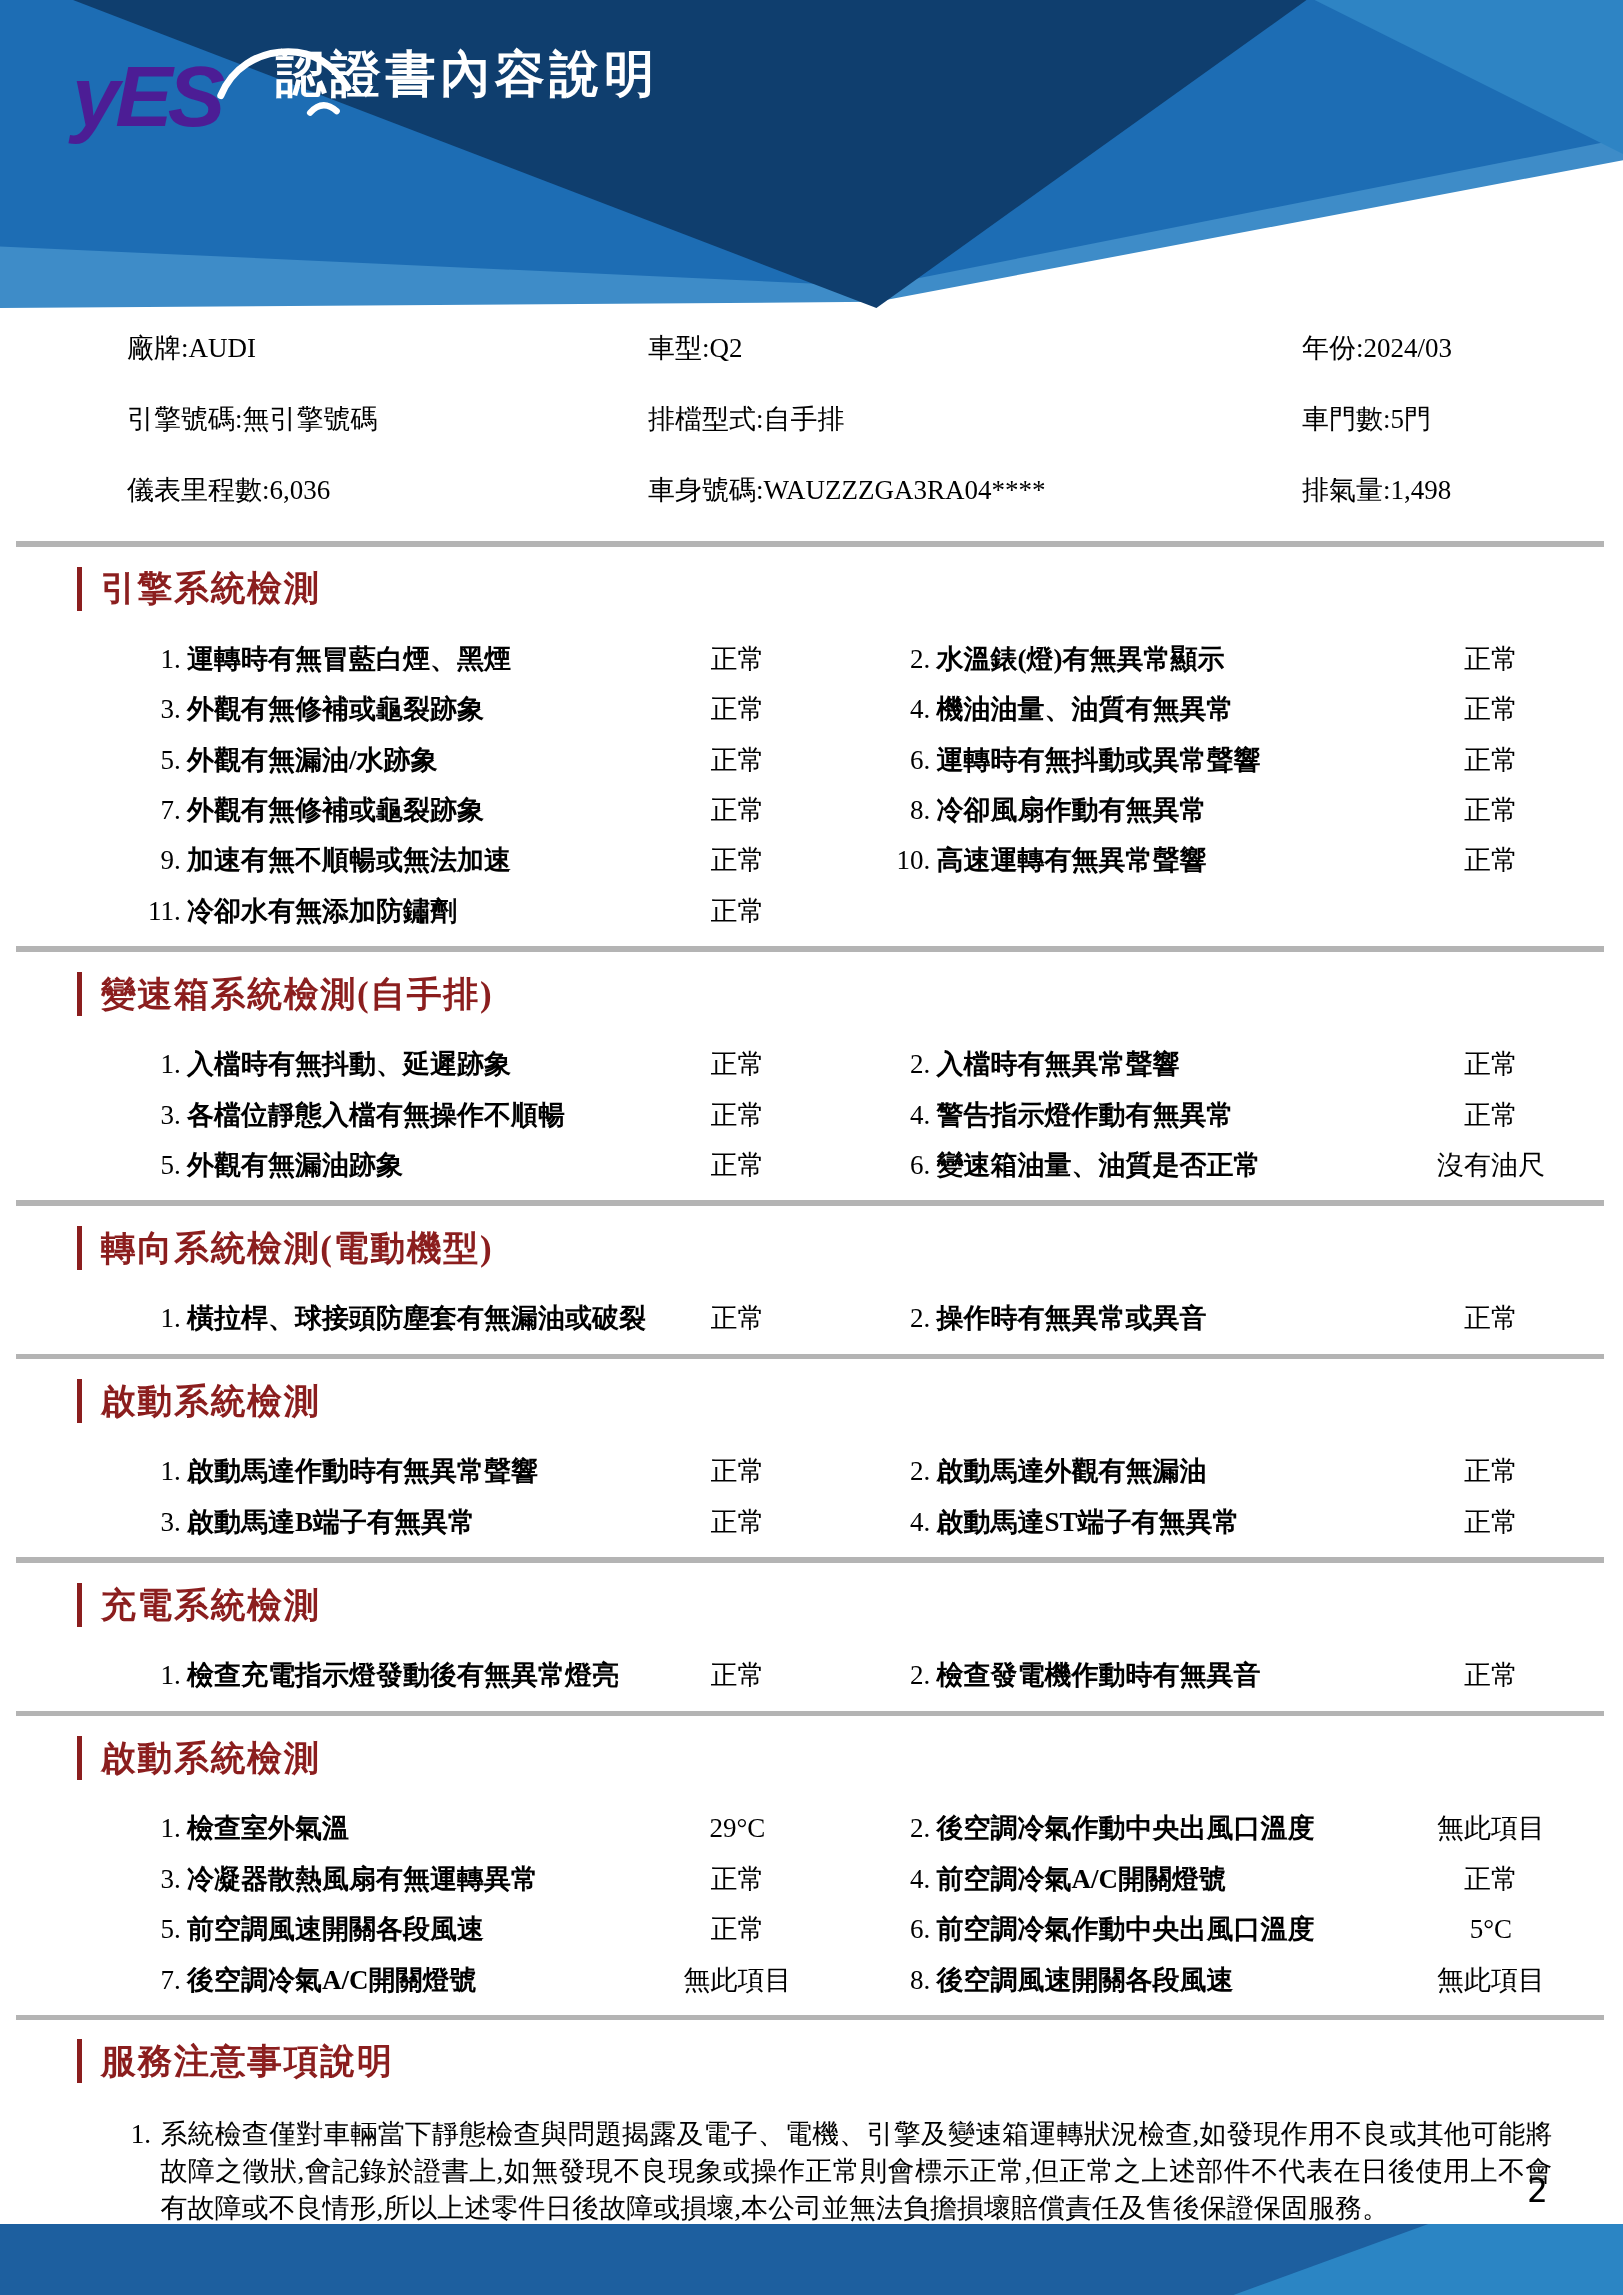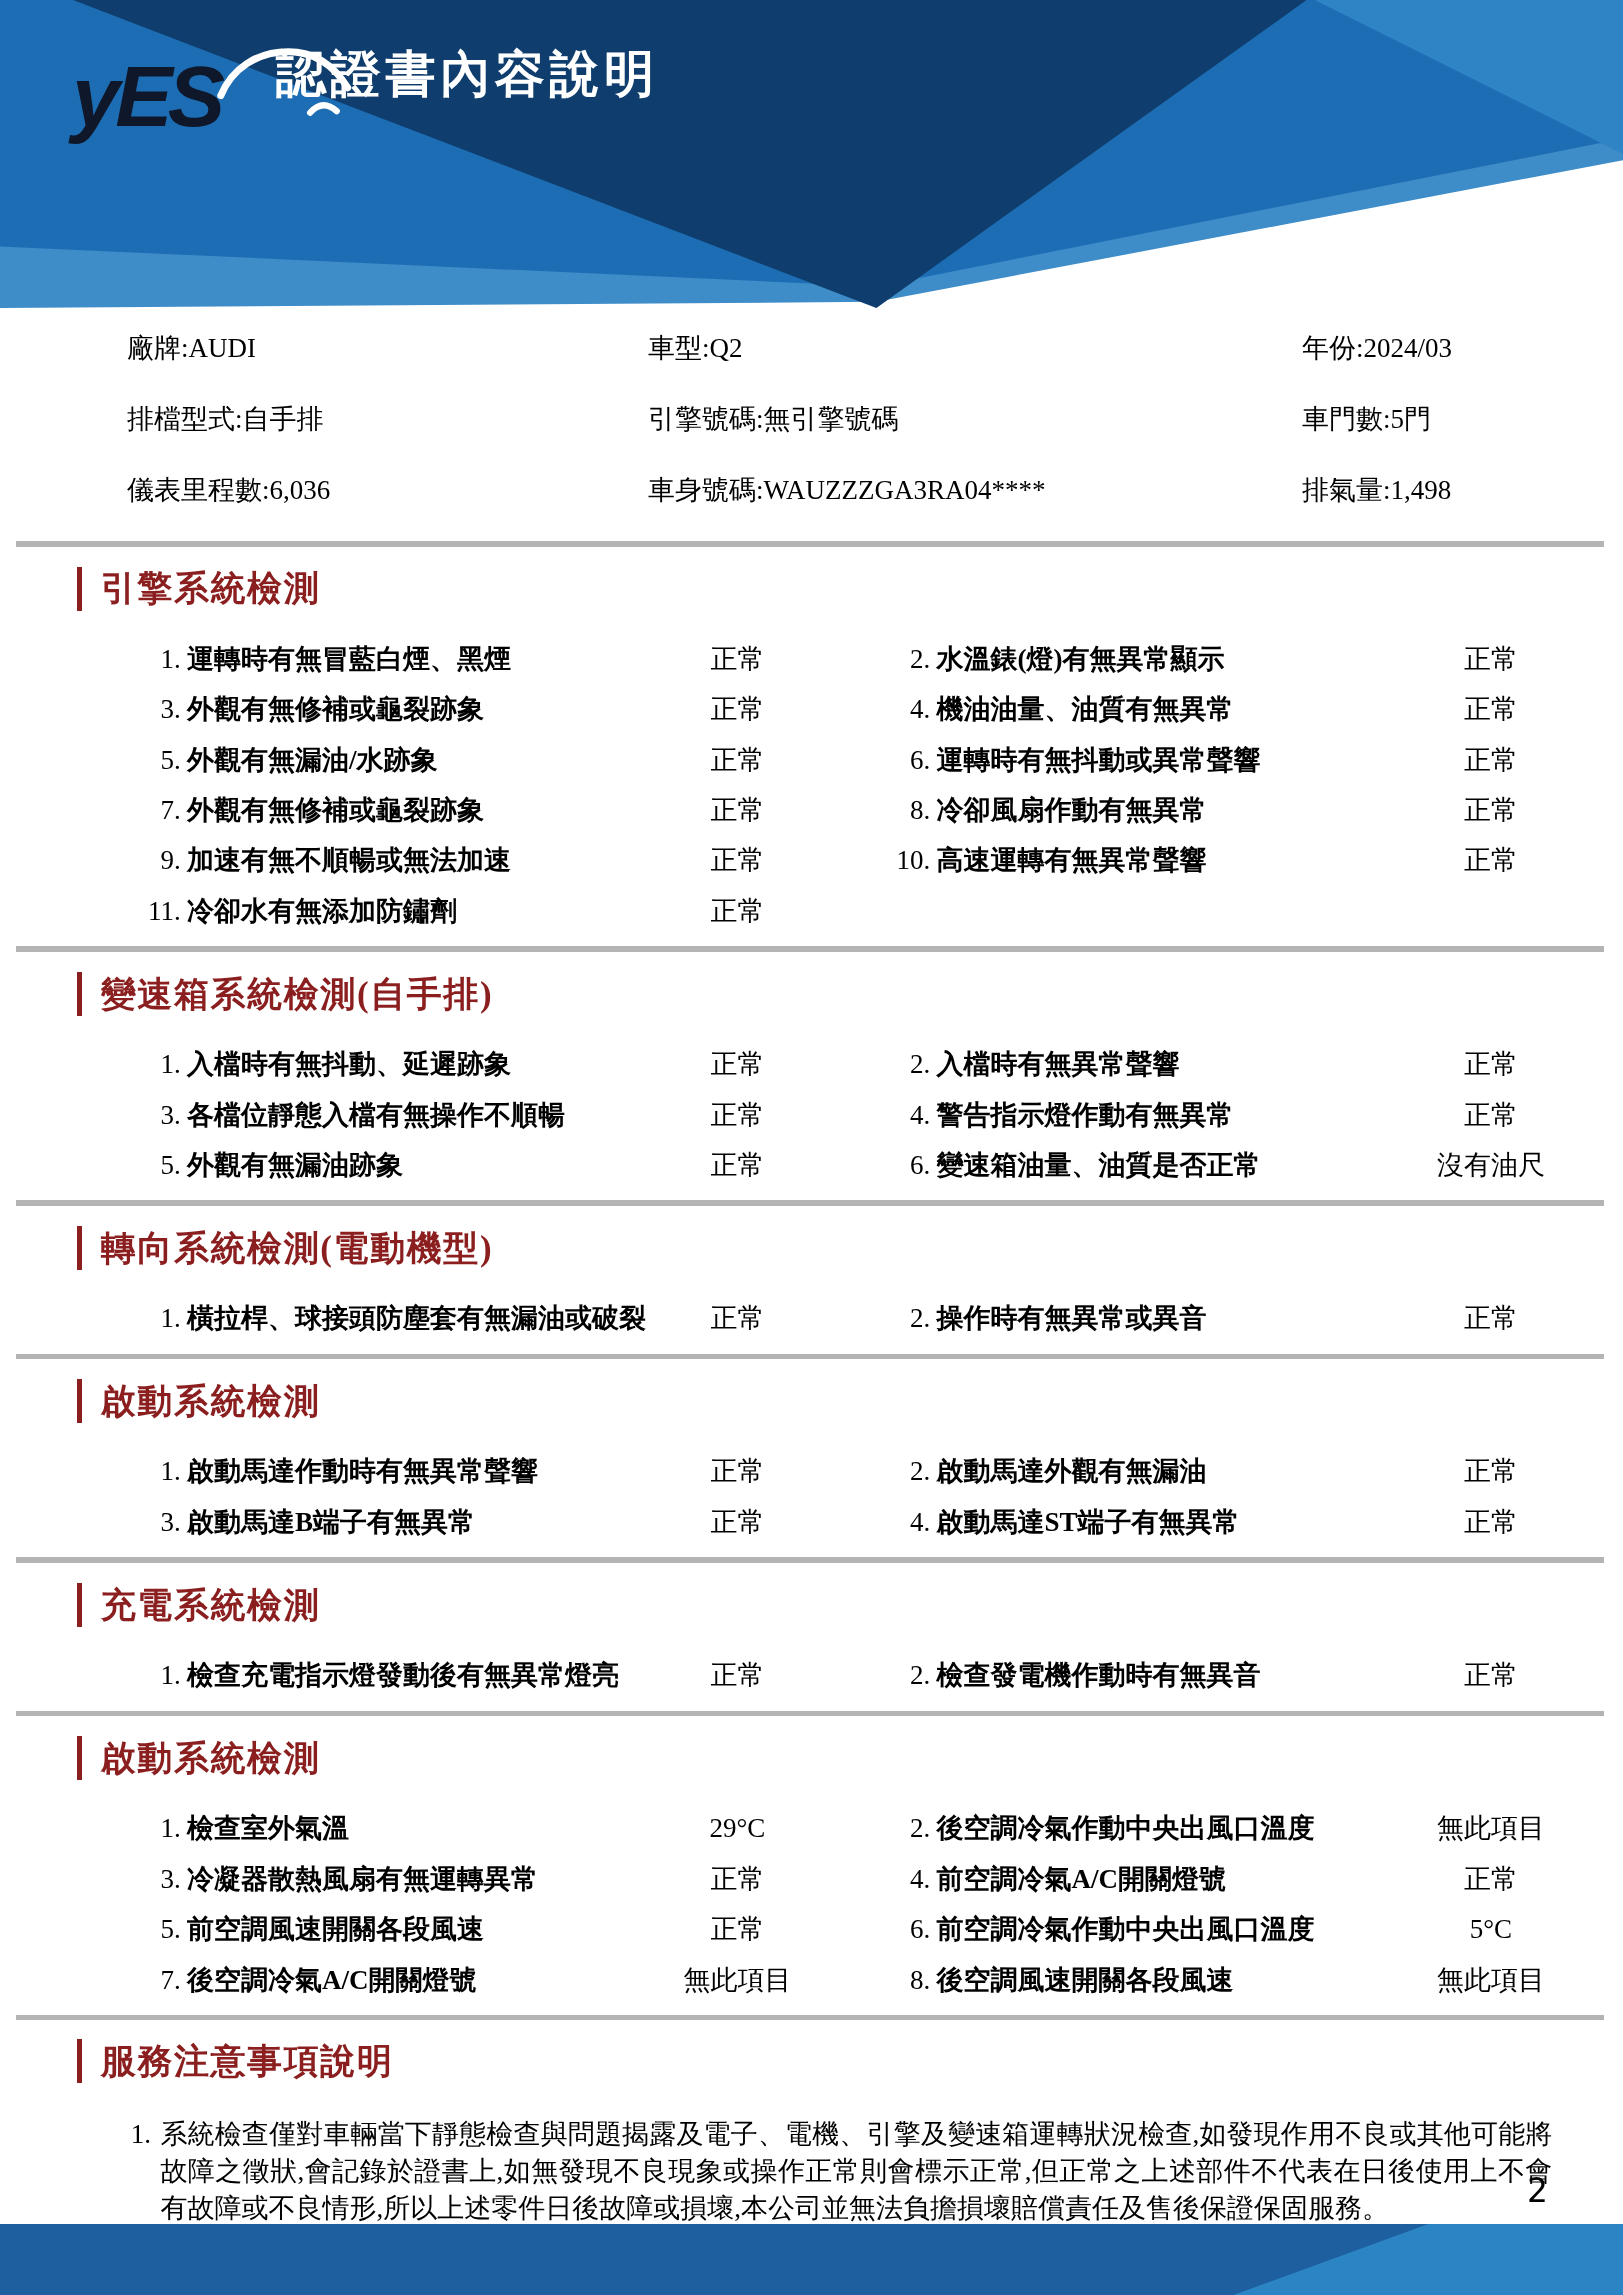--- a/index.html
+++ b/index.html
@@ -11,21 +11,21 @@
   .header{position:absolute;top:0;left:0;width:100%;height:308px;overflow:hidden;background:#fff;}
   .hl{position:absolute;inset:0;}
   .hl-light{background:#3e8cc8;clip-path:polygon(0 0,100% 0,100% 52%,54% 98%,0 100%);}
   .hl-mid{background:#1d6db4;clip-path:polygon(0 0,100% 0,100% 45%,54% 93%,0 80%);}
   .hl-navy{background:#0f3e6e;clip-path:polygon(4.5% 0,54% 100%,80.5% 0);}
   .hl-tr{background:#2e84c4;clip-path:polygon(81% 0,100% 0,100% 50%);}
   .logo-wrap{position:absolute;left:72px;top:36px;display:flex;align-items:flex-end;}
   .logo-text{
     font-family:"Liberation Sans","DejaVu Sans",sans-serif;
     font-style:italic;font-weight:900;font-size:86px;line-height:79px;
-    color:#0f172a;letter-spacing:-4.7px;text-align:right;
+    color:#4c1d95;letter-spacing:-4.7px;text-align:right;
   }
   .car-icon{margin-left:-4.7px;margin-bottom:6.3px;}
   .title{
     position:absolute;left:276px;top:41px;margin:0;
     font-family:"Liberation Sans","DejaVu Sans",sans-serif;
     font-weight:bold;font-size:50px;color:#fff;letter-spacing:4.7px;white-space:nowrap;
   }
   
   .content{position:absolute;top:308px;left:0;width:100%;padding:0 66px;box-sizing:border-box;}
   .divider{height:5.5px;background:#b4b4b4;margin:0 -47px 0 -50px;}
@@ -86,22 +86,22 @@
     </div>
     <h1 class="title">認證書內容說明</h1>
   </div>
 
   <div class="content">
 
     <div class="info-grid">
         <div>廠牌:AUDI</div>
         <div>車型:Q2</div>
         <div>年份:2024/03</div>
+        <div>引擎號碼:無引擎號碼</div>
         <div>排檔型式:自手排</div>
-        <div>引擎號碼:無引擎號碼</div>
         <div>車門數:5門</div>
         <div>儀表里程數:6,036</div>
         <div>車身號碼:WAUZZZGA3RA04****</div>
         <div>排氣量:1,498</div>
       </div>
     <div class="divider"></div>
 
     <div>
         <section class="sec">
           <div class="sec-head">

